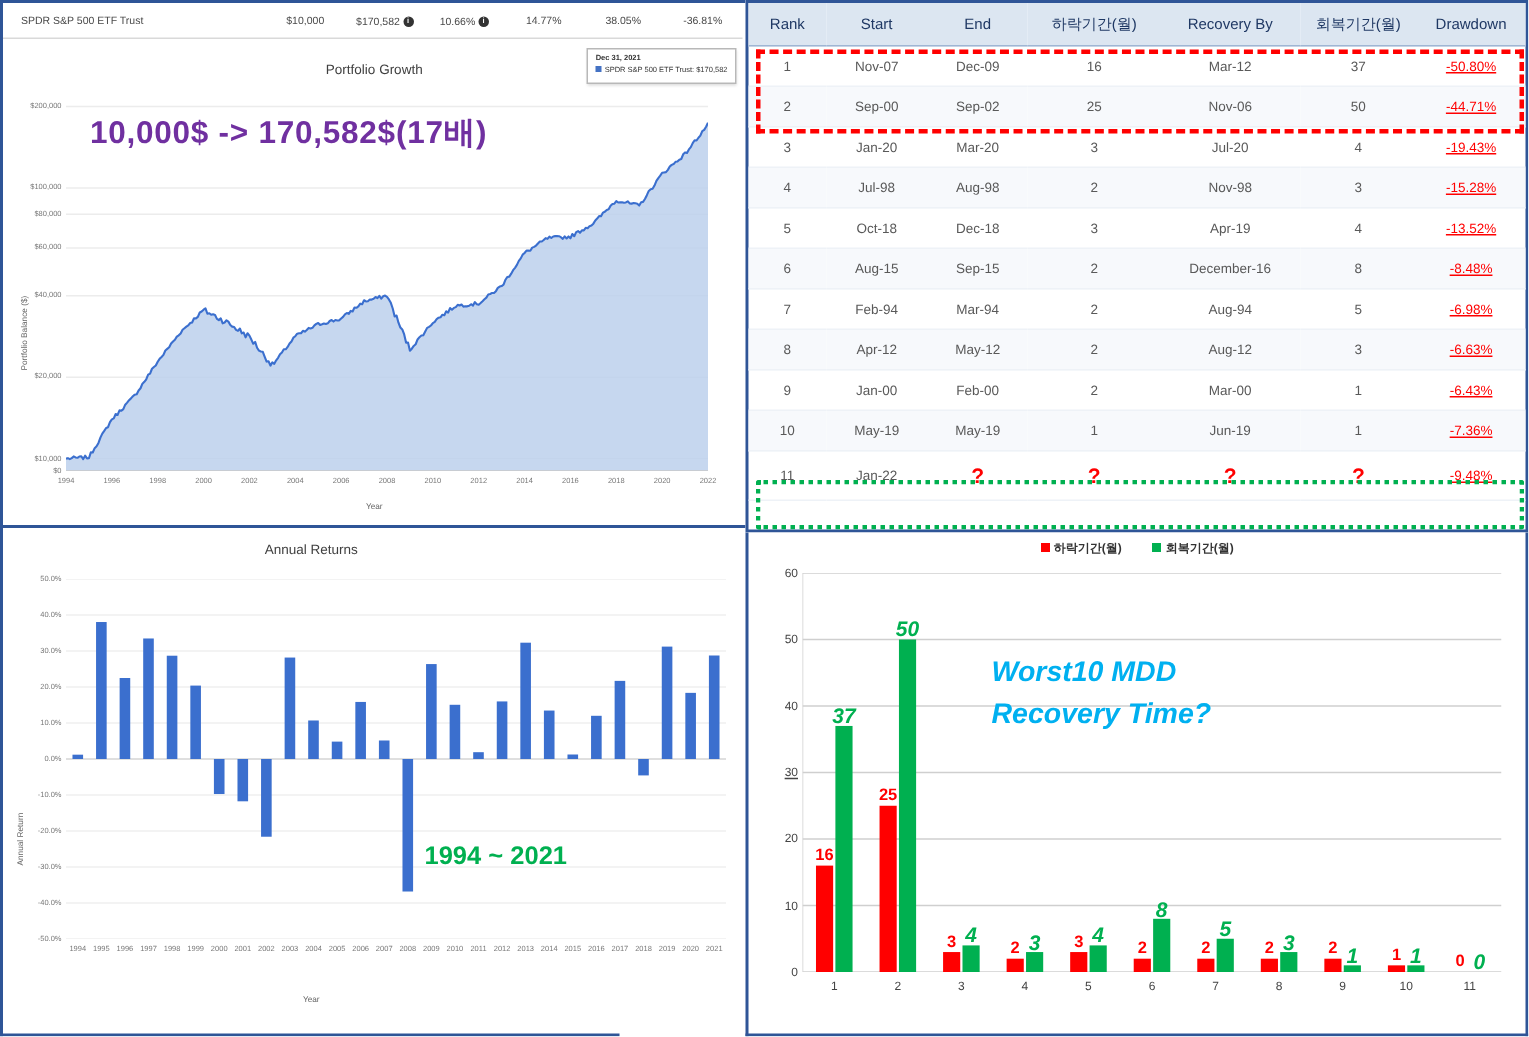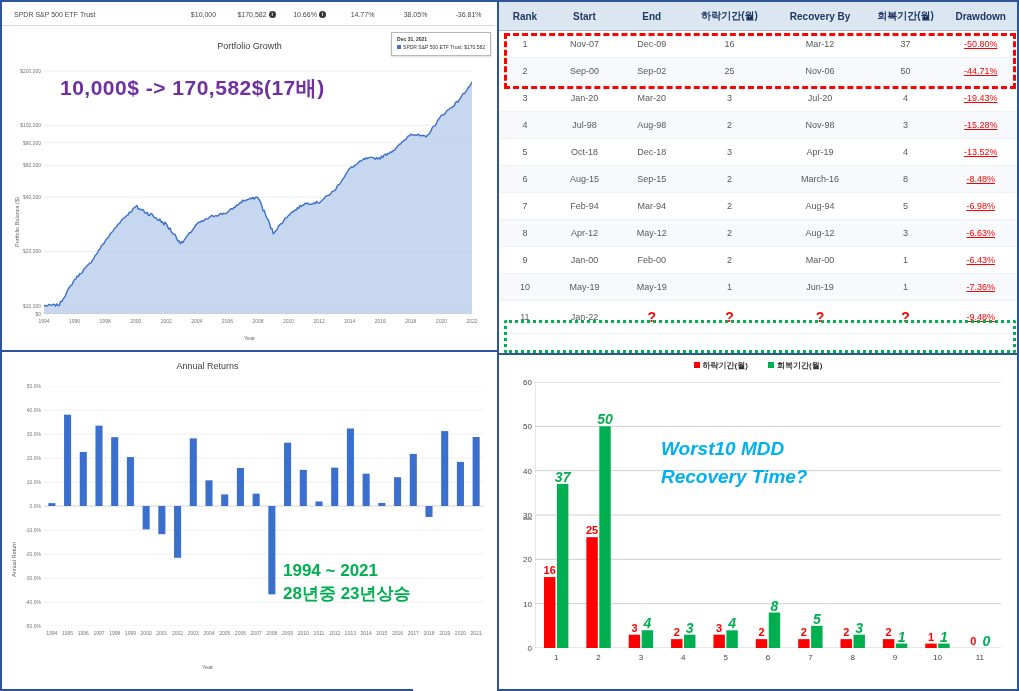--- a/index.html
+++ b/index.html
@@ -85,21 +85,21 @@
   #green-note {
     position: absolute; left: 283px; top: 560px;
     font-size: 17px; font-weight: bold; color: #00b050;
     line-height: 1.35; z-index: 6; white-space: nowrap;
   }
 
   
   #dd-table { width: 100%; border-collapse: collapse; table-layout: fixed; }
   #dd-table th {
     background: #dce6f1; color: #1f3864;
-    font-size: 10px; font-weight: bold;
+    font-size: 10px; font-weight: normal;
     padding: 7px 2px; text-align: center;
     border-bottom: 1px solid #9fb6d4;
   }
   #dd-table td {
     font-size: 9px; color: #595959; text-align: center;
     padding: 8px 2px; border-bottom: 1px solid #eef2f7;
   }
   #dd-table tbody tr:nth-child(even) { background: #f7f9fc; }
   #dd-table td.dd-val { color: #ff0000; text-decoration: underline; }
   #dd-table td.qmark { color: #ff0000; font-size: 14px; font-weight: bold; }
@@ -295,21 +295,20 @@
         <div class="xtick" style="left: 400.714px; top: 244px;">2019</div>
         <div class="xtick" style="left: 416.429px; top: 244px;">2020</div>
         <div class="xtick" style="left: 432.143px; top: 244px;">2021</div>
       </div>
 
     <div class="x-axis-title" style="left:0; top:312px;">Year</div>
   </div>
 
   <div id="green-note">
     <div>1994 ~ 2021</div>
-    <div>28년중 23년상승</div>
   </div>
 
   <div class="panel" id="table-panel">
     <table id="dd-table">
       <thead>
         <tr>
           <th class="col-rank">Rank</th>
           <th class="col-start">Start</th>
           <th class="col-end">End</th>
           <th class="col-dec">하락기간(월)</th>
@@ -362,21 +361,21 @@
             <td>3</td>
             <td>Apr-19</td>
             <td>4</td>
             <td class="dd-val">-13.52%</td>
           </tr>
           <tr>
             <td>6</td>
             <td>Aug-15</td>
             <td>Sep-15</td>
             <td>2</td>
-            <td>March-16</td>
+            <td>December-16</td>
             <td>8</td>
             <td class="dd-val">-8.48%</td>
           </tr>
           <tr>
             <td>7</td>
             <td>Feb-94</td>
             <td>Mar-94</td>
             <td>2</td>
             <td>Aug-94</td>
             <td>5</td>

